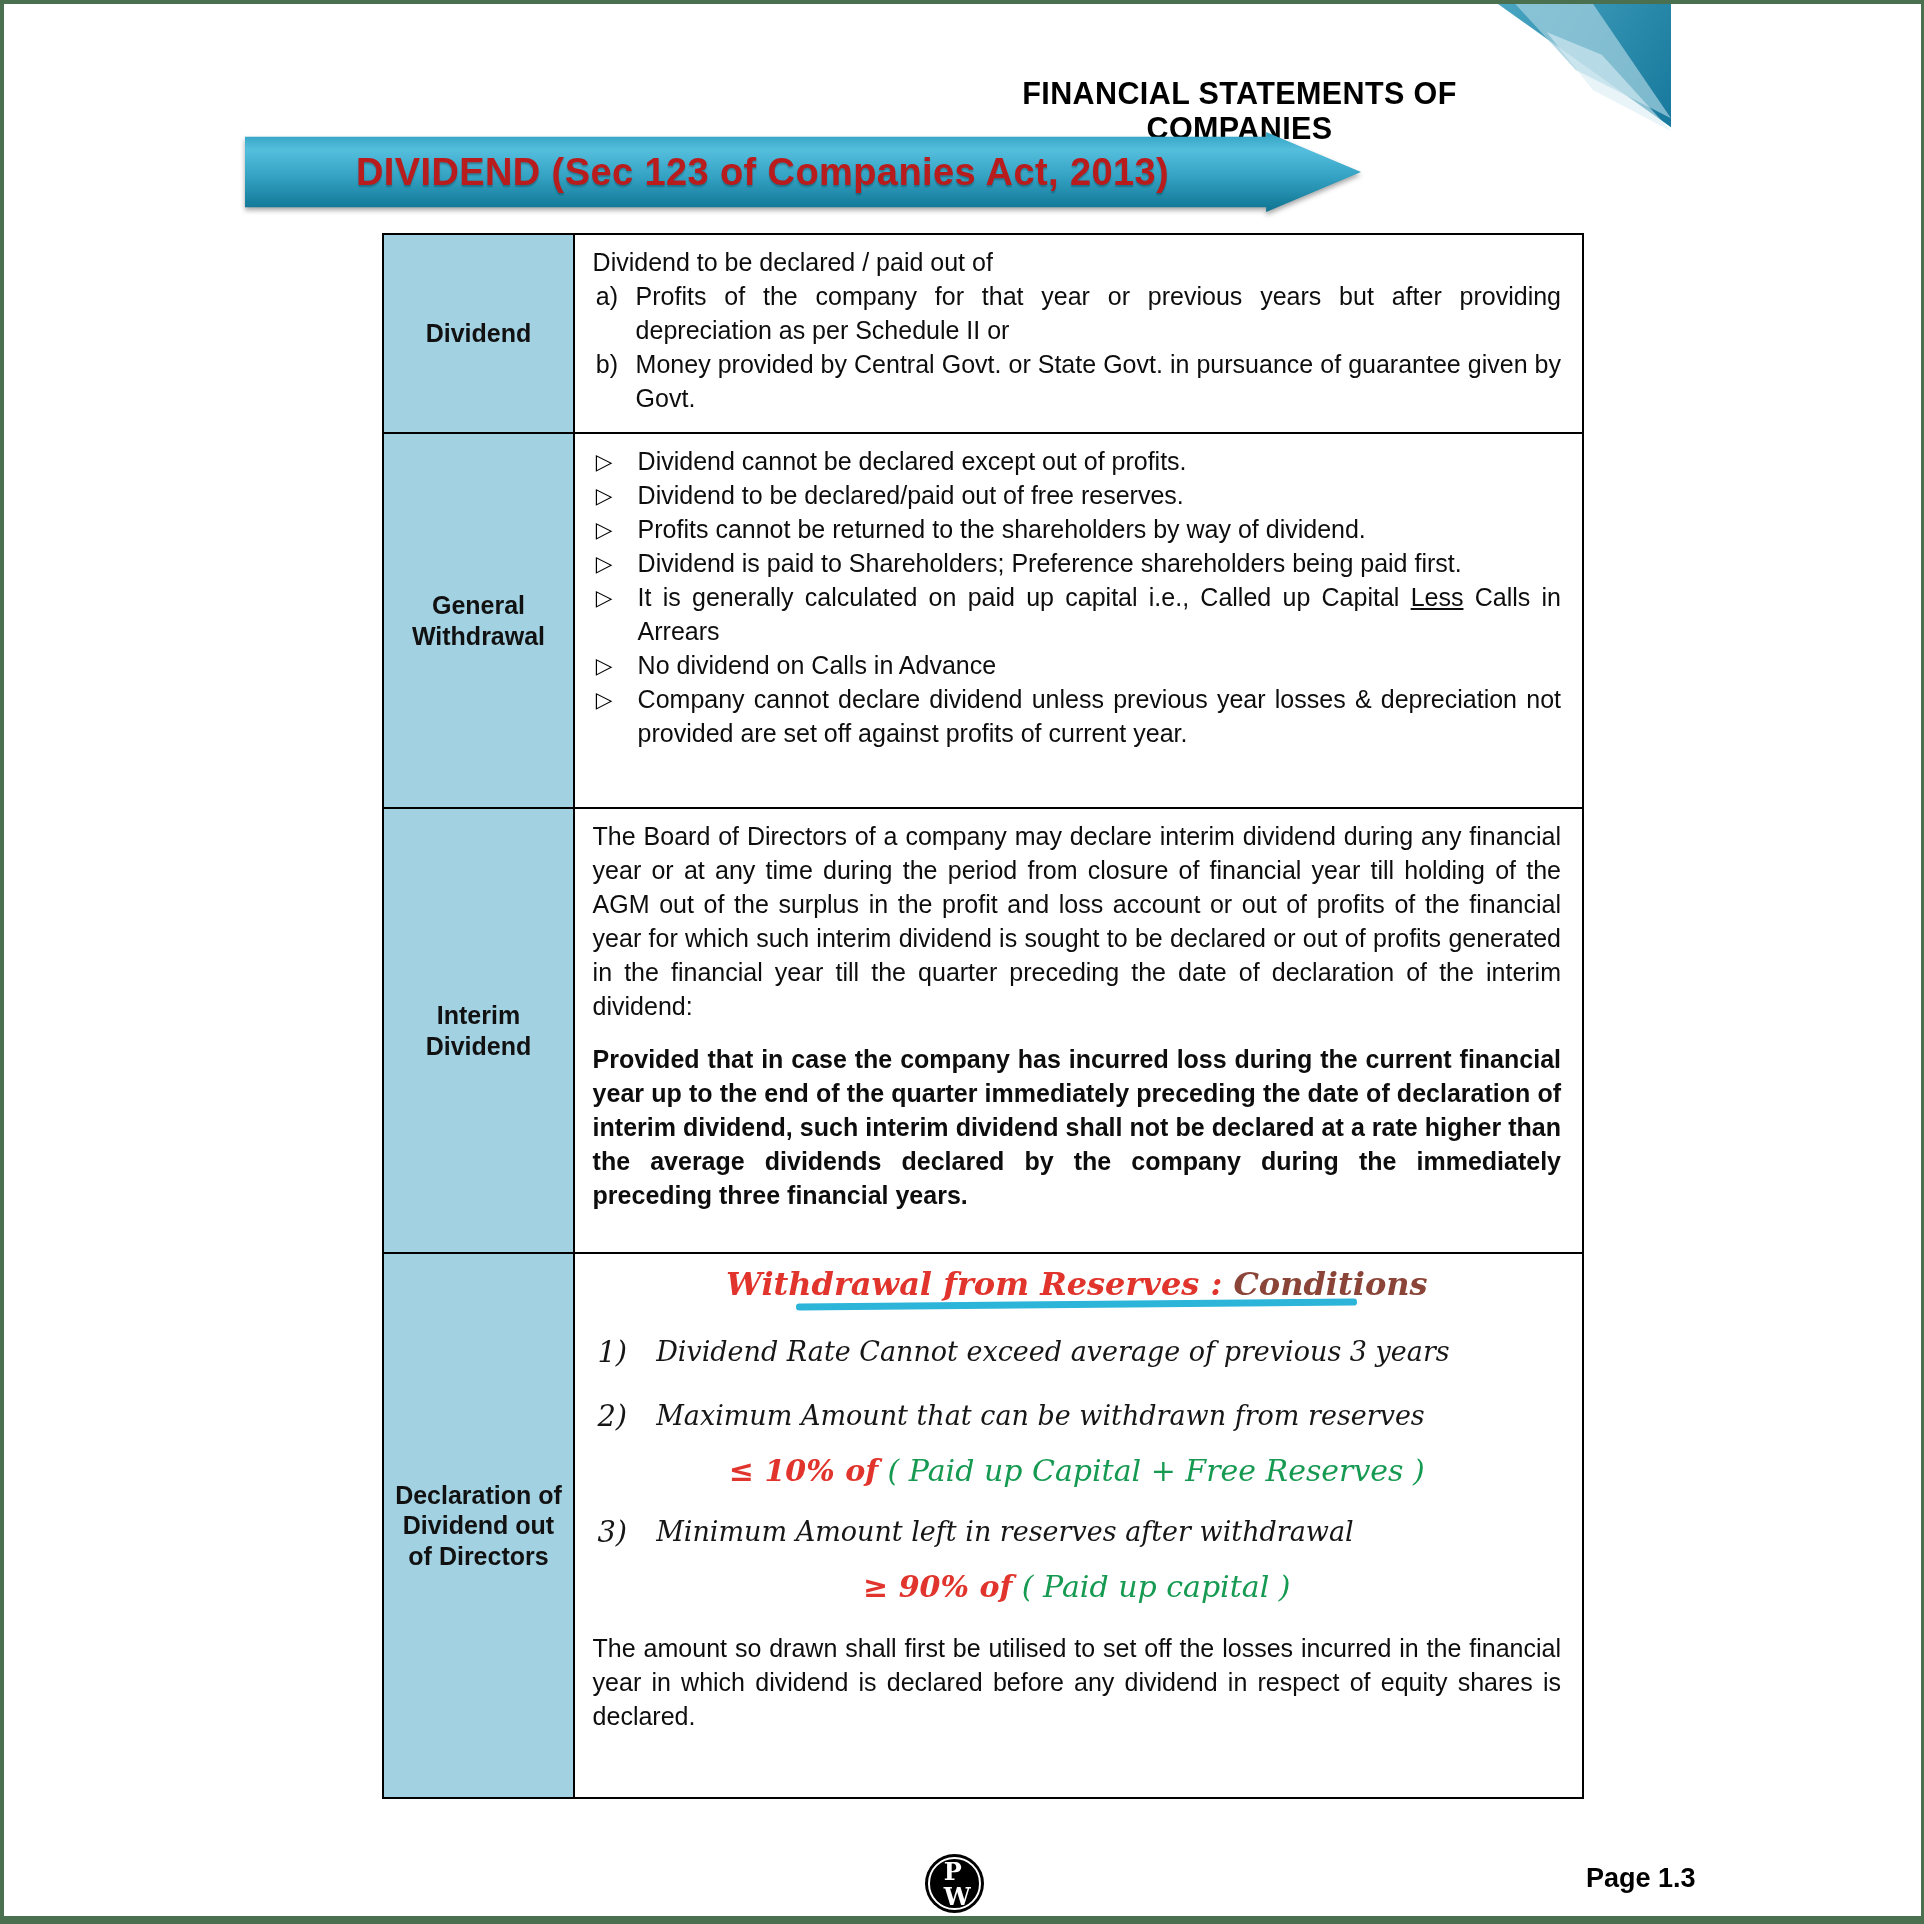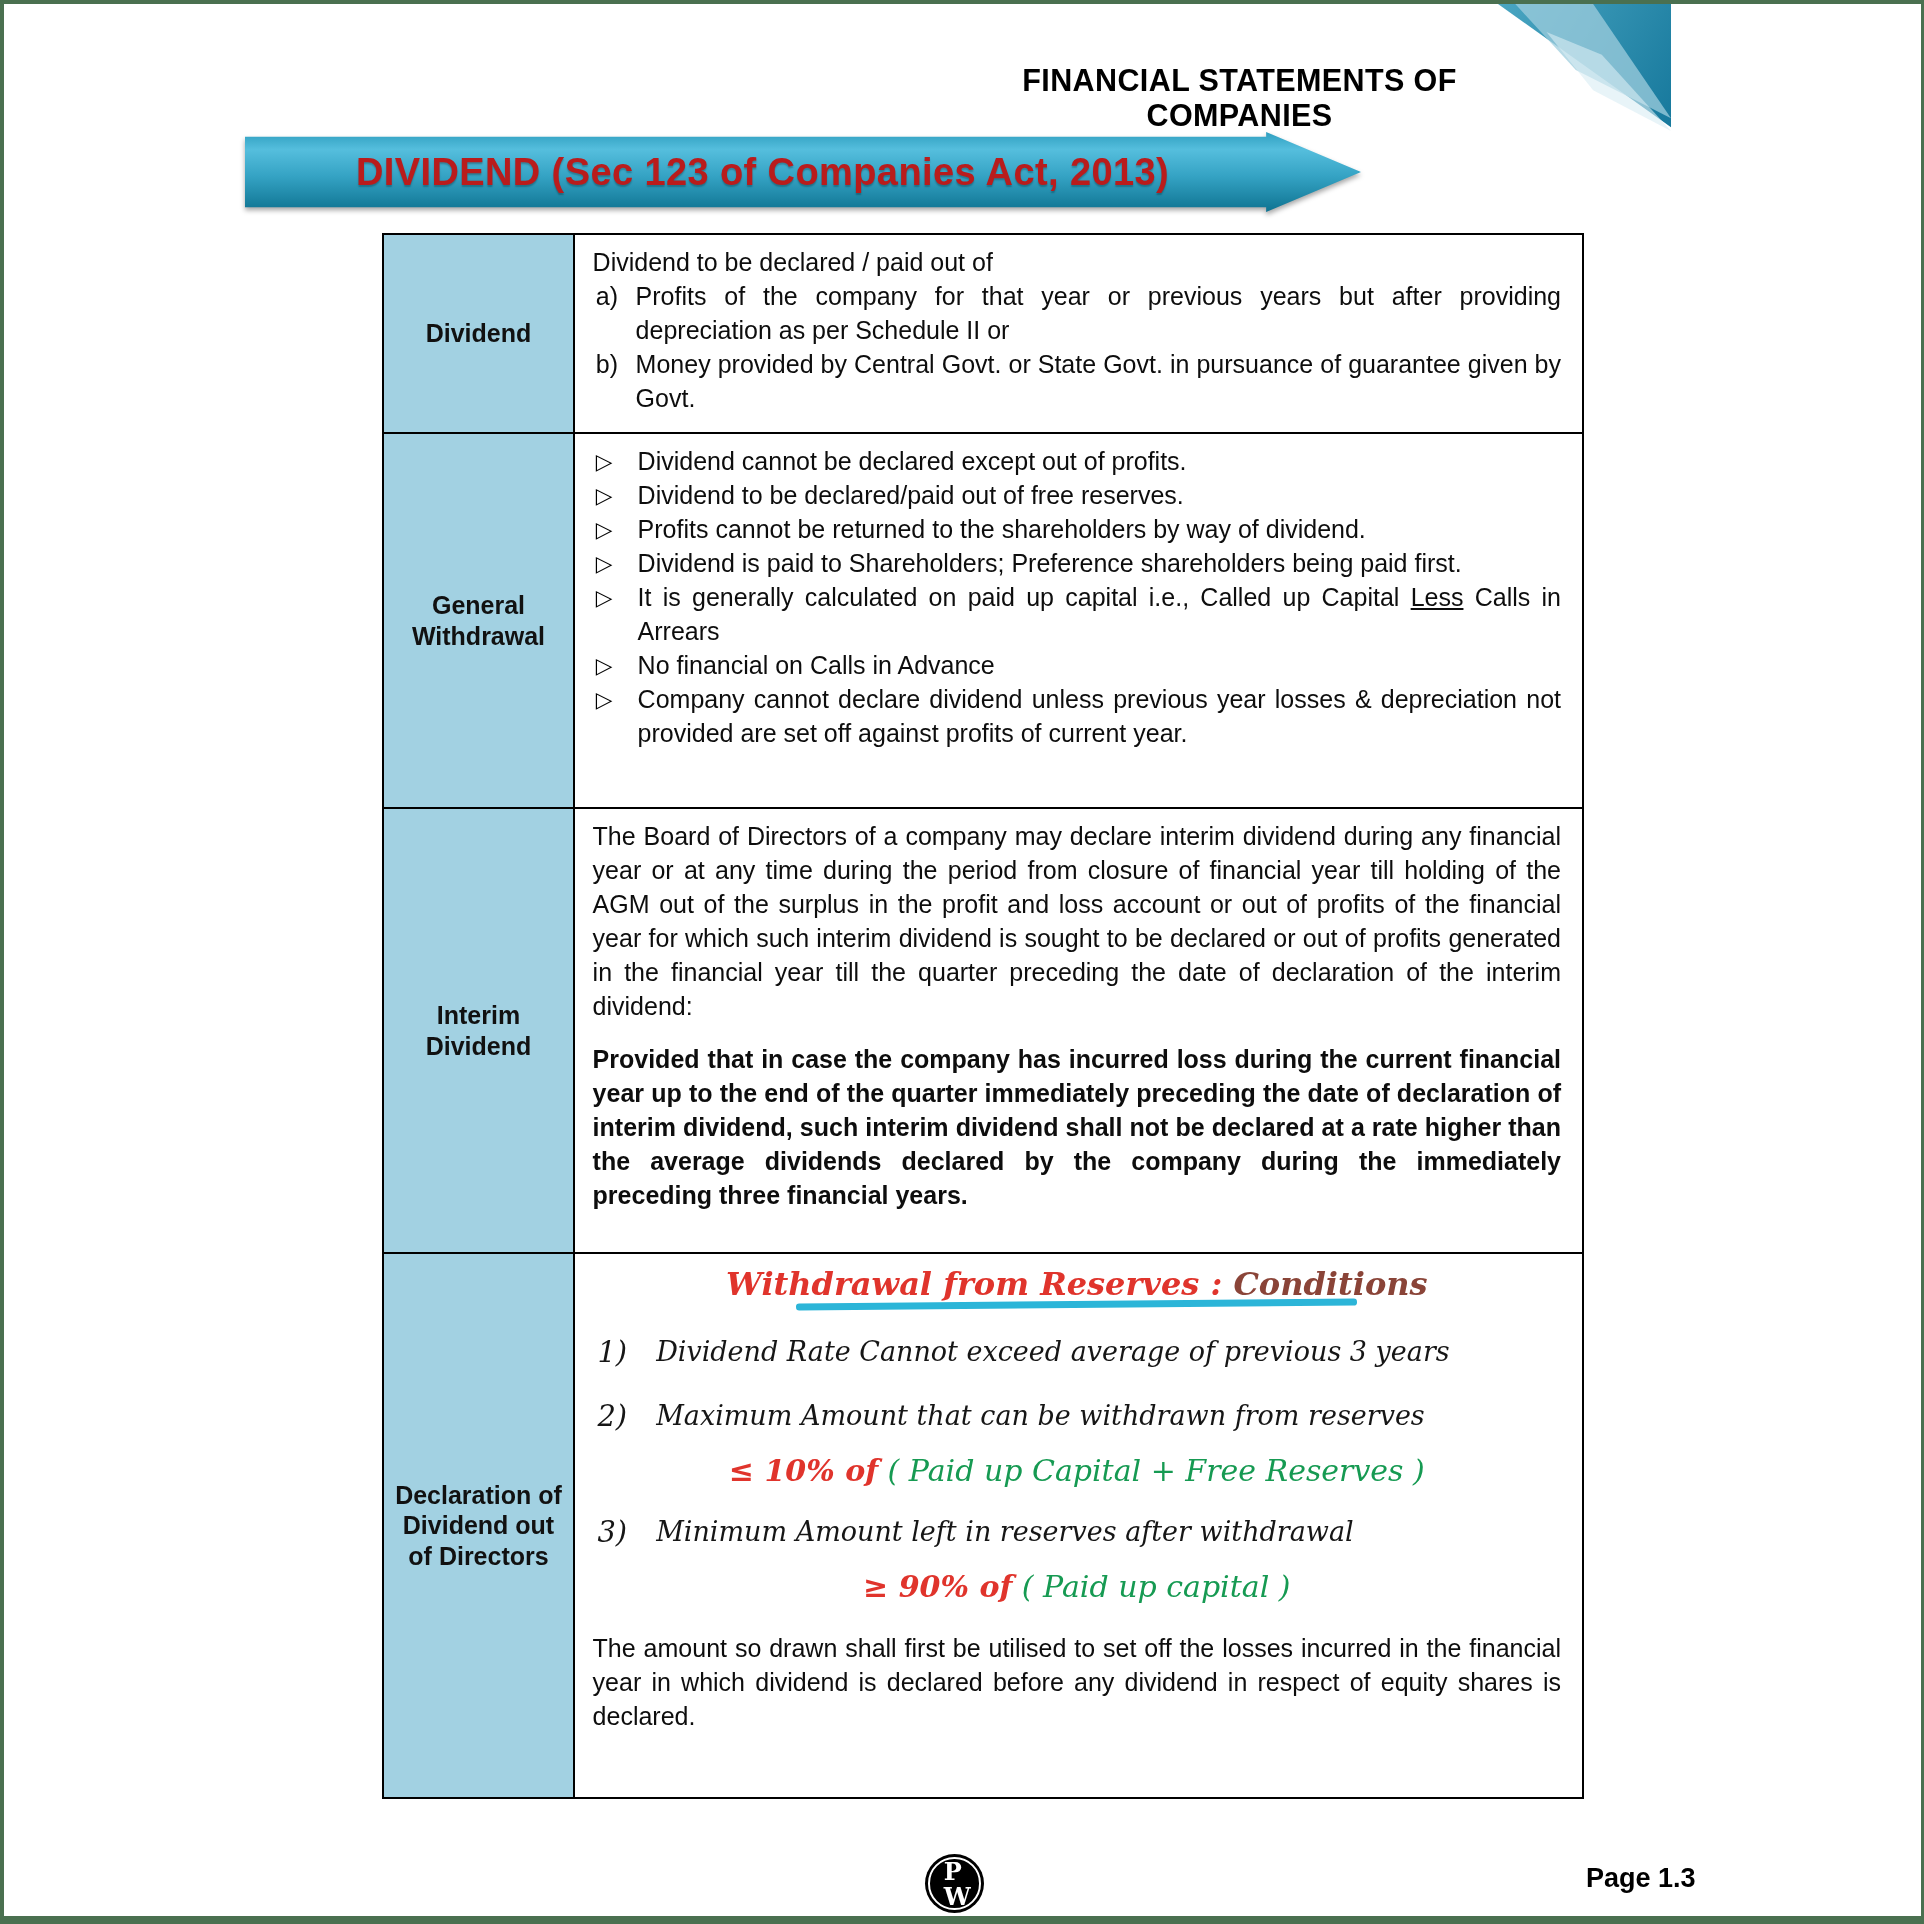--- a/index.html
+++ b/index.html
@@ -4,21 +4,21 @@
 <style>
   html,body { margin:0; padding:0; background:#e8e8e8; }
   .page {
     position:relative; width:1925px; height:1925px; background:#ffffff;
     font-family:"Liberation Sans", sans-serif; color:#111;
     border-style:solid; border-color:var(--page_border,#4a7050);
     border-width:4px 4px 9.6px 4px; box-sizing:border-box; overflow:hidden;
   }
   
   .page-header {
-    position:absolute; top:59px; left:959px; width:553px; text-align:center;
+    position:absolute; top:72px; left:959px; width:553px; text-align:center;
     font-weight:bold; font-size:30.5px; letter-spacing:0.4px; color:#000;
   }
   
   .corner { position:absolute; left:1494px; top:0; width:173px; height:127px; }
   .corner .c1 { position:absolute; inset:0; background:linear-gradient(120deg,#4aa6c2,var(--corner_teal,#16789c)); clip-path:polygon(0 0,100% 0,100% 97%); }
   .corner .c2 { position:absolute; inset:0; background:#9fcede; opacity:.75; clip-path:polygon(10% 0,55% 0,100% 90%,45% 52%); }
   .corner .c3 { position:absolute; inset:0; background:#d8ecf3; opacity:.6; clip-path:polygon(28% 22%,60% 40%,100% 100%,55% 68%); }
   
   .banner { position:absolute; left:241px; top:128px; width:1116px; height:80px; filter:drop-shadow(0 3.2px 2.4px rgba(0,0,0,.35)); }
   .banner .shape {
@@ -120,21 +120,21 @@
         <span class="bmark">▷</span>
         <span>Profits cannot be returned to the shareholders by way of dividend.</span></div>
       <div class="bullet justify">
         <span class="bmark">▷</span>
         <span>Dividend is paid to Shareholders; Preference shareholders being paid first.</span></div>
       <div class="bullet justify">
         <span class="bmark">▷</span>
         <span>It is generally calculated on paid up capital i.e., Called up Capital </span><span class="ul">Less</span><span> Calls in Arrears</span></div>
       <div class="bullet">
         <span class="bmark">▷</span>
-        <span>No financial on Calls in Advance</span></div>
+        <span>No dividend on Calls in Advance</span></div>
       <div class="bullet justify">
         <span class="bmark">▷</span>
         <span>Company cannot declare dividend unless previous year losses &amp; depreciation not provided are set off against profits of current year.</span></div>
     </div>
 
     <div class="lbl">Interim Dividend</div>
     <div class="cnt">
       <p class="para justify">The Board of Directors of a company may declare interim dividend during any financial year or at any time during the period from closure of financial year till holding of the AGM out of the surplus in the profit and loss account or out of profits of the financial year for which such interim dividend is sought to be declared or out of profits generated in the financial year till the quarter preceding the date of declaration of the interim dividend:</p>
       <p class="para justify">Provided that in case the company has incurred loss during the current financial year up to the end of the quarter immediately preceding the date of declaration of interim dividend, such interim dividend shall not be declared at a rate higher than the average dividends declared by the company during the immediately preceding three financial years.</p>
     </div>

